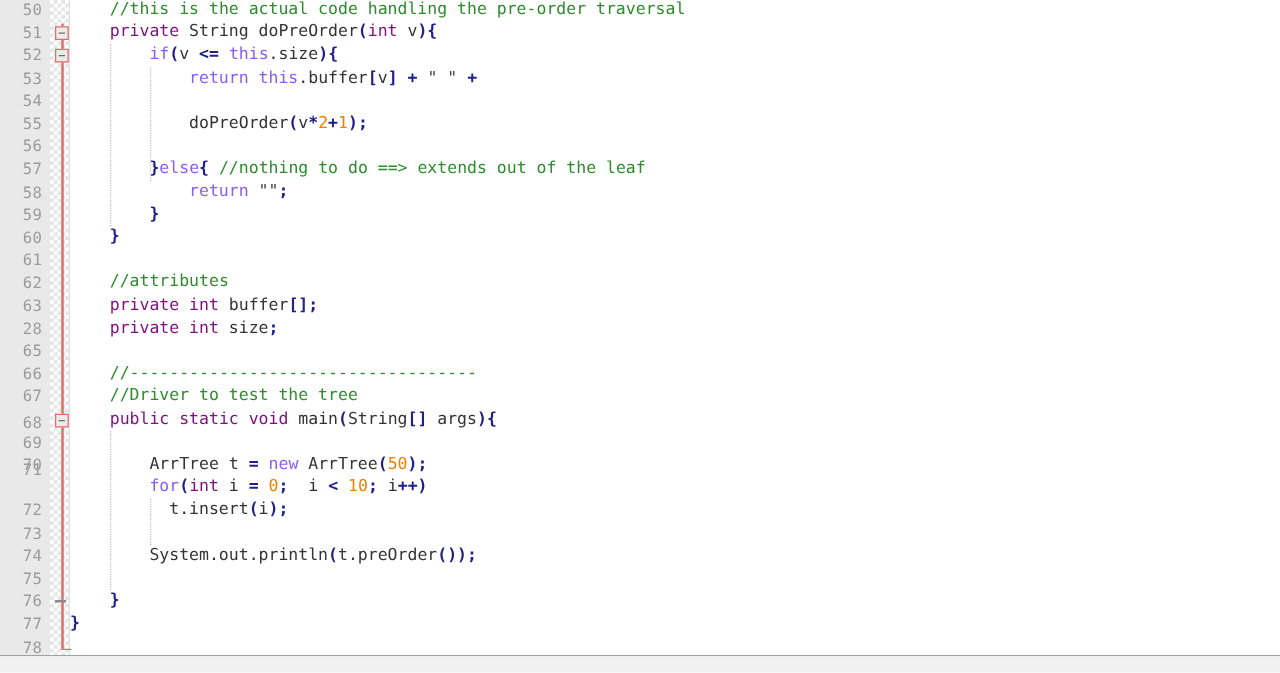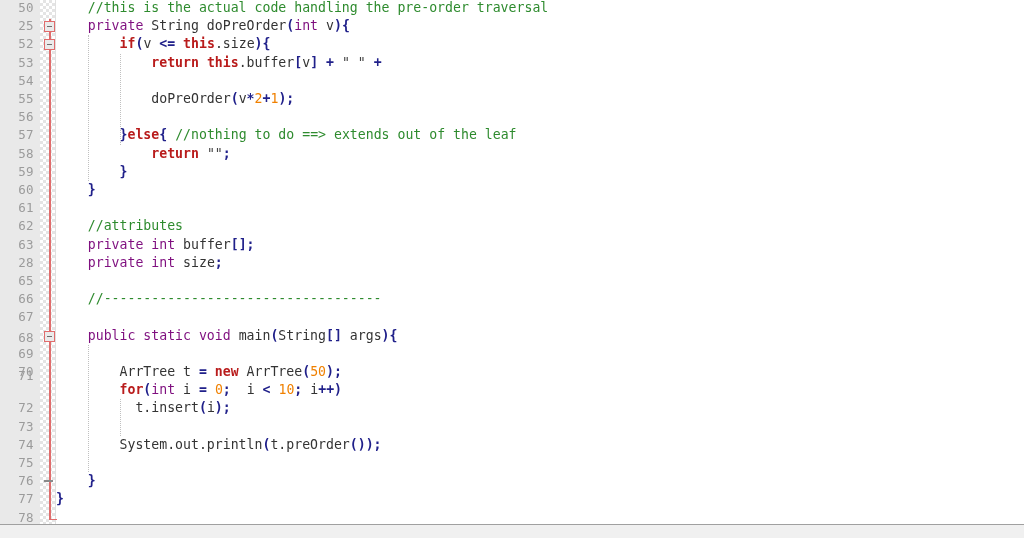--- a/index.html
+++ b/index.html
@@ -130,21 +130,21 @@
   
   .guide {
     position: absolute;
     width: 1px;
     border-left: 1px dotted #c0c0c0;
     z-index: 3;
   }
 
   
   .kw    { color: #7f0f7f; }            
-  .kwb   { color: #b91c1c; font-weight: bold; text-align: center; }  
+  .kwb   { color: #8b5cf6; font-weight: normal; text-align: center; }  
   .punc  { color: #20208a; font-weight: bold; }  
   .cmt   { color: #2e8b2e; }            
   .num   { color: #f08000; }            
   .str   { color: #444444; }            
   .id    { color: #333333; }            
   .op    { color: #20208a; font-weight: bold; }
 
   
   .bottom-sep {
     position: absolute;
@@ -174,21 +174,21 @@
     z-index: 3;
   }
 </style>
 </head>
 <body>
 
 <div id="editor">
 
   <div class="gutter">
       <div class="ln" style="top: -1px;">50</div>
-      <div class="ln" style="top: 17.2px;">25</div>
+      <div class="ln" style="top: 17.2px;">51</div>
       <div class="ln" style="top: 35.4px;">52</div>
       <div class="ln" style="top: 53.6px;">53</div>
       <div class="ln" style="top: 71.8px;">54</div>
       <div class="ln" style="top: 90px;">55</div>
       <div class="ln" style="top: 108.2px;">56</div>
       <div class="ln" style="top: 126.4px;">57</div>
       <div class="ln" style="top: 144.6px;">58</div>
       <div class="ln" style="top: 162.8px;">59</div>
       <div class="ln" style="top: 181px;">60</div>
       <div class="ln" style="top: 199.2px;">61</div>
@@ -223,21 +223,21 @@
       <div class="line" style="top: 126.4px;"><span class="id">        </span><span class="punc">}</span><span class="kwb">else</span><span class="punc">{</span><span class="id"> </span><span class="cmt">//nothing to do ==&gt; extends out of the leaf</span></div>
       <div class="line" style="top: 144.6px;"><span class="id">            </span><span class="kwb">return</span><span class="id"> </span><span class="str">""</span><span class="punc">;</span></div>
       <div class="line" style="top: 162.8px;"><span class="id">        </span><span class="punc">}</span></div>
       <div class="line" style="top: 181px;"><span class="id">    </span><span class="punc">}</span></div>
       <div class="line" style="top: 199.2px;"></div>
       <div class="line" style="top: 217.4px;"><span class="id">    </span><span class="cmt">//attributes</span></div>
       <div class="line" style="top: 235.6px;"><span class="id">    </span><span class="kw">private</span><span class="id"> </span><span class="kw">int</span><span class="id"> buffer</span><span class="punc">[];</span></div>
       <div class="line" style="top: 253.8px;"><span class="id">    </span><span class="kw">private</span><span class="id"> </span><span class="kw">int</span><span class="id"> size</span><span class="punc">;</span></div>
       <div class="line" style="top: 272px;"></div>
       <div class="line" style="top: 290.2px;"><span class="id">    </span><span class="cmt">//-----------------------------------</span></div>
-      <div class="line" style="top: 308.4px;"><span class="id">    </span></div>
+      <div class="line" style="top: 308.4px;"><span class="id">    </span><span class="cmt">//Driver to test the tree</span></div>
       <div class="line" style="top: 326.6px;"><span class="id">    </span><span class="kw">public static void</span><span class="id"> main</span><span class="punc">(</span><span class="id">String</span><span class="punc">[]</span><span class="id"> args</span><span class="punc">){</span></div>
       <div class="line" style="top: 344.8px;"></div>
       <div class="line" style="top: 363px;"><span class="id">        ArrTree t </span><span class="punc">=</span><span class="id"> </span><span class="kwb">new</span><span class="id"> ArrTree</span><span class="punc">(</span><span class="num">50</span><span class="punc">);</span></div>
       <div class="line" style="top: 381.2px;"><span class="id">        </span><span class="kwb">for</span><span class="punc">(</span><span class="kw">int</span><span class="id"> i </span><span class="punc">=</span><span class="id"> </span><span class="num">0</span><span class="punc">;</span><span class="id">  i </span><span class="punc">&lt;</span><span class="id"> </span><span class="num">10</span><span class="punc">;</span><span class="id"> i</span><span class="punc">++)</span></div>
       <div class="line" style="top: 399.4px;"><span class="id">          t.insert</span><span class="punc">(</span><span class="id">i</span><span class="punc">);</span></div>
       <div class="line" style="top: 417.6px;"></div>
       <div class="line" style="top: 435.8px;"><span class="id">        System.out.println</span><span class="punc">(</span><span class="id">t.preOrder</span><span class="punc">());</span></div>
       <div class="line" style="top: 454px;"></div>
       <div class="line" style="top: 472.2px;"><span class="id">    </span><span class="punc">}</span></div>
       <div class="line" style="top: 490.4px;"><span class="punc">}</span></div>

